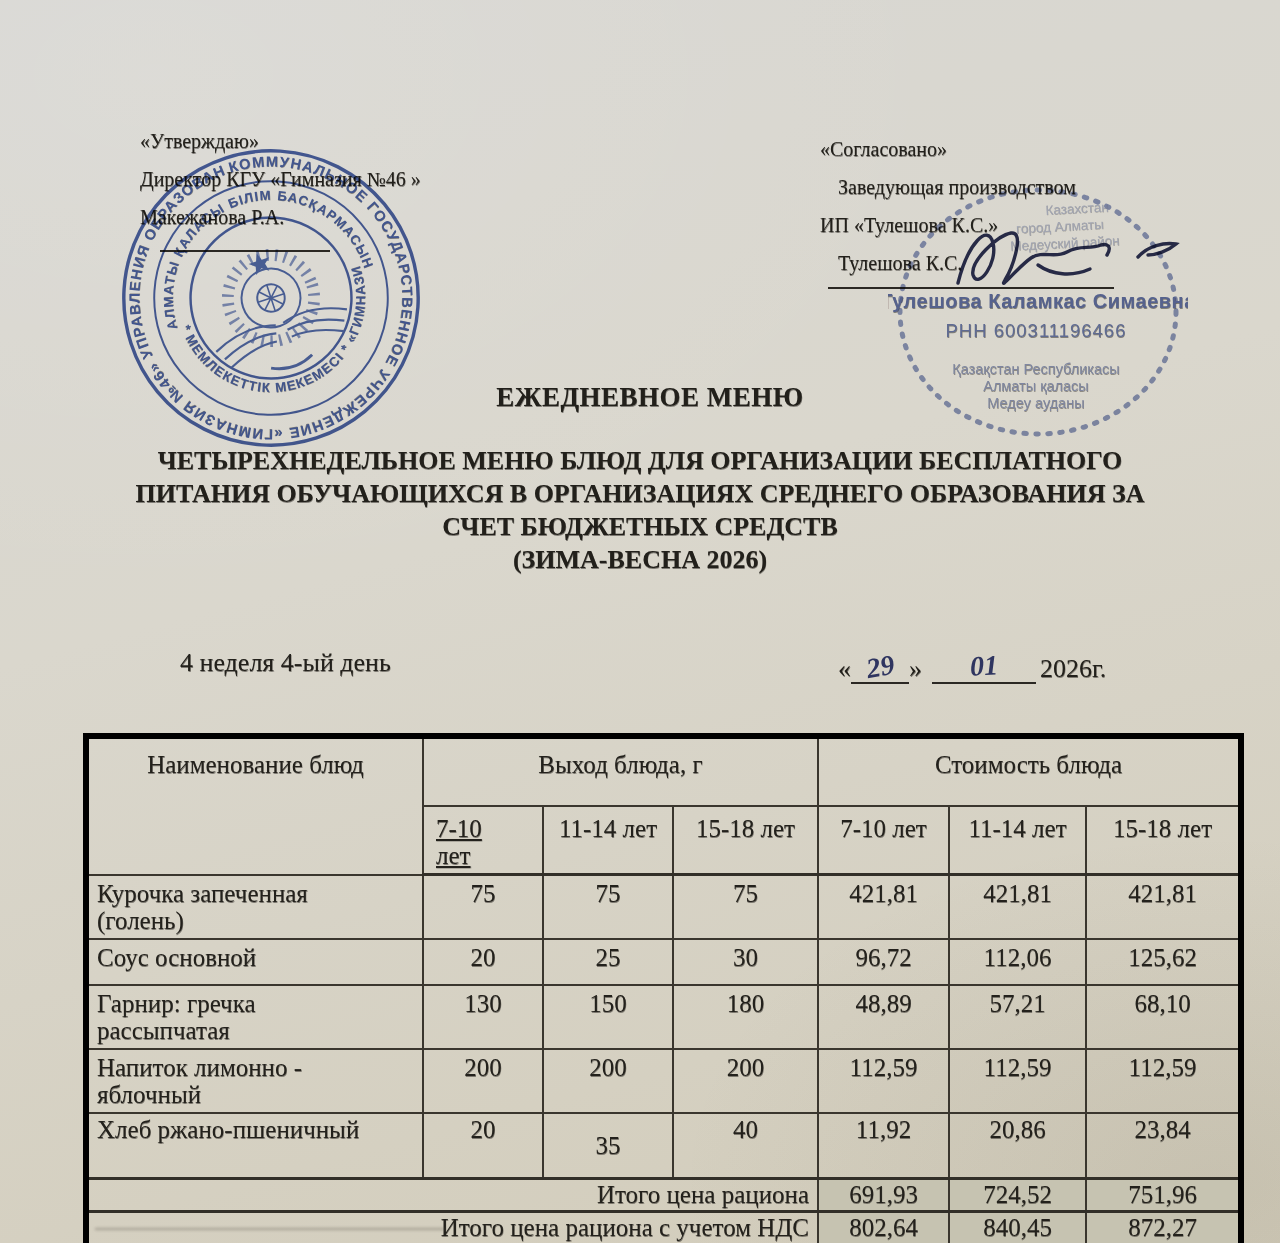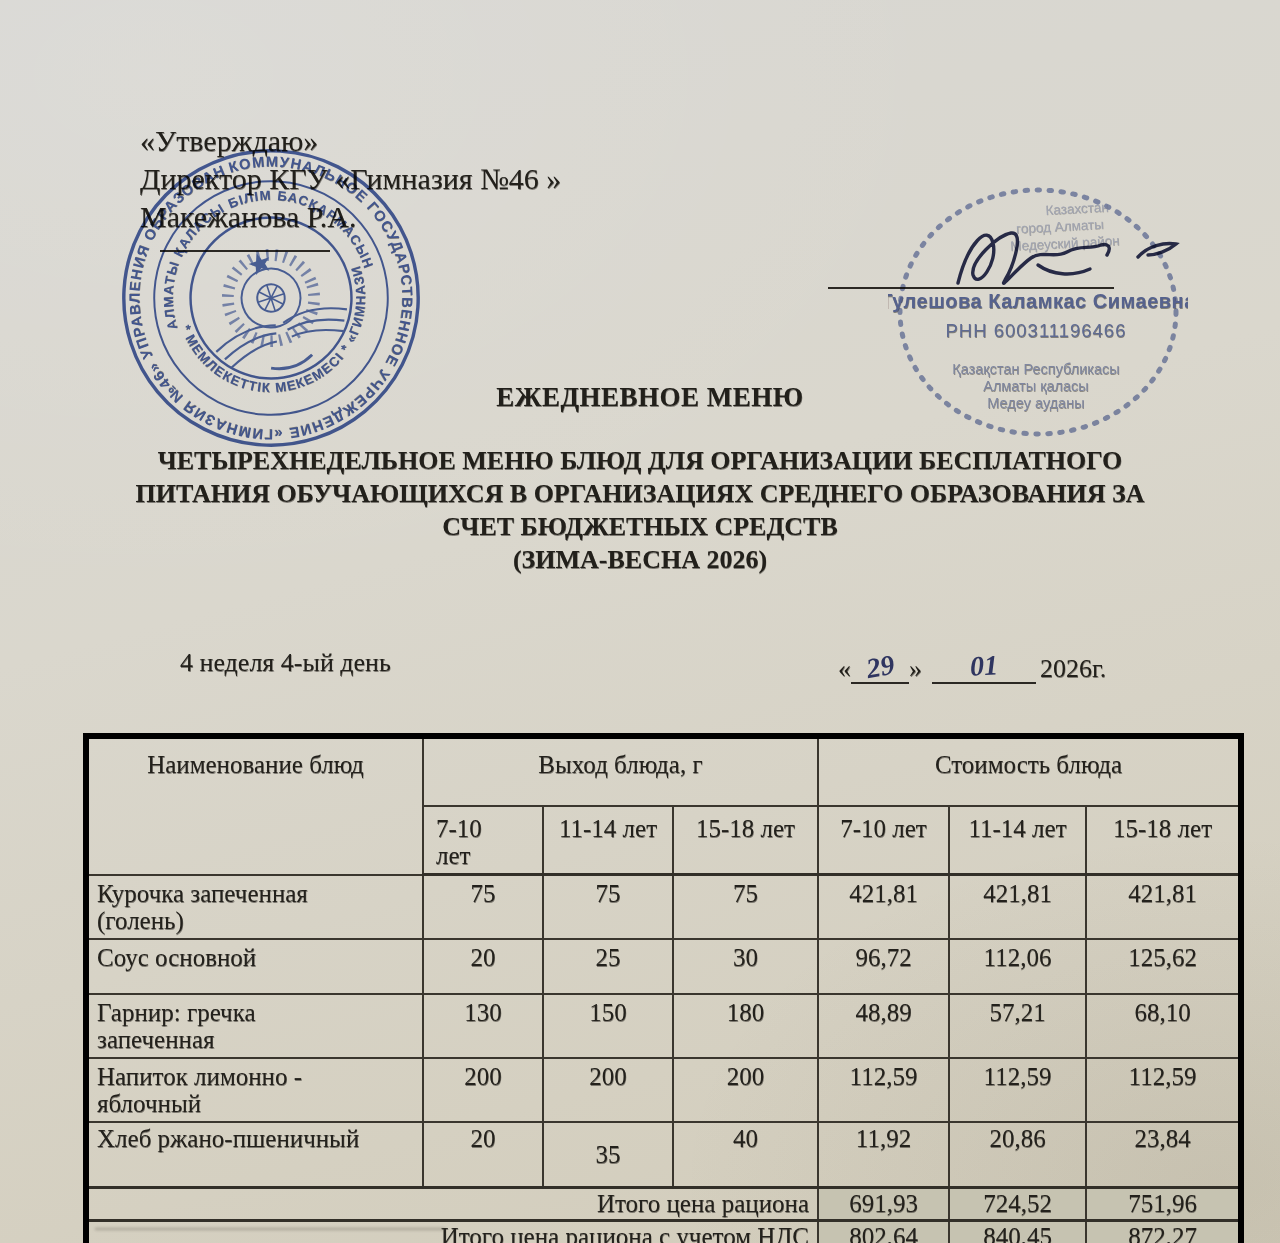--- a/index.html
+++ b/index.html
@@ -6,21 +6,21 @@
   body{
     width:1280px;height:1243px;position:relative;overflow:hidden;
     font-family:"Liberation Serif","DejaVu Serif",serif;
     background:
       radial-gradient(120% 80% at 12% 6%, rgba(255,255,255,0.10), rgba(0,0,0,0) 55%),
       radial-gradient(60% 40% at 95% 95%, rgba(95,88,70,0.10), rgba(0,0,0,0) 70%),
       linear-gradient(165deg,#d8d7d3 0%,#dad7cd 42%,#d2ccba 100%);
     color:#22201b;
   }
   .page{position:absolute;inset:0;text-shadow:0.4px 0.5px 0.6px rgba(35,32,27,0.5);}
-  .blk{position:absolute;font-size:30px;line-height:38px;white-space:nowrap;}
+  .blk{position:absolute;font-size:20px;line-height:38px;white-space:nowrap;}
   .hdr-left{left:140px;top:122px;}
   .hdr-right{left:820px;top:130px;}
   .ind{padding-left:18px;}
   .sig-line{position:absolute;height:2px;background:#2b2823;}
   .sig-line.l{left:160px;top:250px;width:170px;}
   .sig-line.r{left:828px;top:287px;width:286px;}
   .title-main{position:absolute;left:30px;top:382px;width:1240px;text-align:center;
     font-size:27px;font-weight:bold;letter-spacing:0.5px;}
   .title-block{position:absolute;left:110px;top:444px;width:1060px;text-align:center;
     font-size:26px;font-weight:bold;line-height:33px;white-space:pre-line;}
@@ -35,21 +35,21 @@
   .hw.d{transform:rotate(-10deg) translateY(3px);}
   .hw.m{transform:rotate(-3deg) translateY(2px);}
   
   .menu-table{position:absolute;left:83px;top:710px;width:1155px;border-collapse:collapse;
     table-layout:fixed;font-size:25px;color:#23211c;}
   .menu-table{border:6px solid #000000;margin-top:23px;}
   .menu-table td,.menu-table th{border:2px solid #3a362e;vertical-align:top;
     padding:4px 6px;line-height:27px;overflow:hidden;font-weight:normal;}
   .gh{font-weight:bold;text-align:center;padding-top:12px !important;}
   .subrow td{border-bottom:3px solid #322f28;padding-top:8px !important;}
-  .subw{white-space:pre-line;text-align:left;padding-left:12px !important;}
+  .subw{white-space:pre-line;text-align:left;padding-left:12px !important;text-decoration:underline;}
   .subc{text-align:center;}
   .name{text-align:left;padding-left:8px !important;white-space:pre-line;}
   .num{text-align:center;}
   .trow td{line-height:26px;padding:2px 8px;}
   .trow{border-top:3px solid #322f28;}
   .tlabel{font-weight:bold;text-align:right;}
   .tnum{font-weight:bold;text-align:center;background:#c6c3b1;}
   
   .stamp-left{position:absolute;left:114px;top:141px;width:314px;height:314px;
     mix-blend-mode:multiply;opacity:0.92;filter:blur(0.3px);}
@@ -66,20 +66,26 @@
 <body>
 
 <div class="page">
 
   <div class="blk hdr-left">
     <div>«Утверждаю»</div>
     <div>Директор КГУ «Гимназия №46 »</div>
     <div>Макежанова Р.А.</div>
   </div>
 
+  <div class="blk hdr-right">
+    <div>«Согласовано»</div>
+    <div class="ind">Заведующая производством</div>
+    <div>ИП «Тулешова К.С.»</div>
+    <div class="ind">Тулешова К.С.</div>
+  </div>
 
   <div class="sig-line l"></div>
   <div class="sig-line r"></div>
 
   <svg class="stamp-left" viewBox="0 0 320 320">
     <defs>
       <path id="ringOuter" d="M160,26 a134,134 0 1,1 -0.01,0" fill="none"></path>
       <path id="ringInnerTop" d="M60,160 a100,100 0 0,1 200,0" fill="none"></path>
       <path id="ringInnerBottom" d="M64,160 a96,96 0 0,0 192,0" fill="none"></path>
     </defs>
@@ -181,32 +187,32 @@
       <tr style="height:54px">
         <td class="name">Курочка запеченная
 (голень)</td>
         <td class="num">75</td>
         <td class="num">75</td>
         <td class="num">75</td>
         <td class="num">421,81</td>
         <td class="num">421,81</td>
         <td class="num">421,81</td>
       </tr>
-      <tr style="height:55px">
+      <tr style="height:46px">
         <td class="name">Соус основной</td>
         <td class="num">20</td>
         <td class="num">25</td>
         <td class="num">30</td>
         <td class="num">96,72</td>
         <td class="num">112,06</td>
         <td class="num">125,62</td>
       </tr>
       <tr style="height:60px">
         <td class="name">Гарнир: гречка
-запеченная</td>
+рассыпчатая</td>
         <td class="num">130</td>
         <td class="num">150</td>
         <td class="num">180</td>
         <td class="num">48,89</td>
         <td class="num">57,21</td>
         <td class="num">68,10</td>
       </tr>
       <tr style="height:61px">
         <td class="name">Напиток лимонно -
 яблочный</td>

